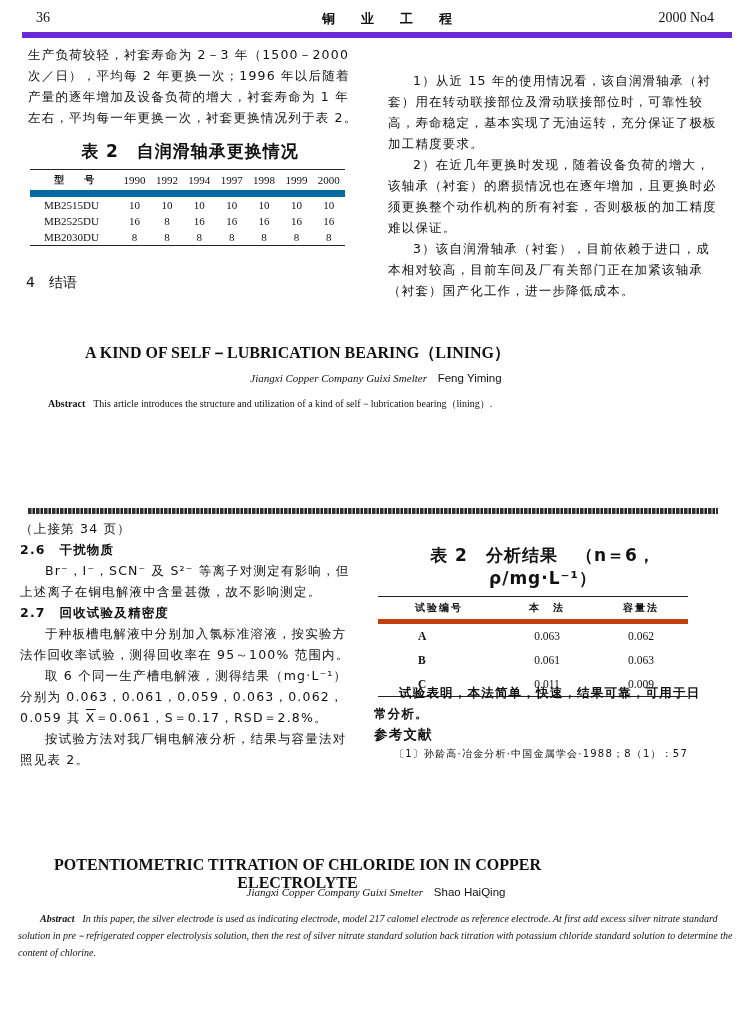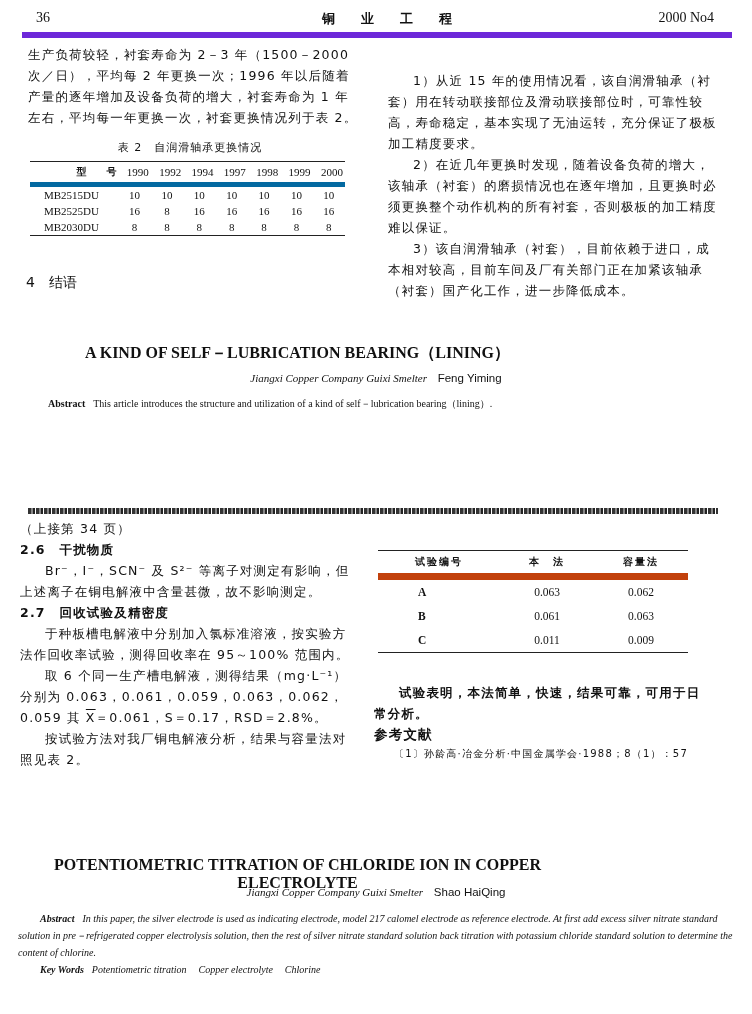--- a/index.html
+++ b/index.html
@@ -8,28 +8,28 @@
   .abs { position: absolute; }
   .running-head { left: 22px; top: 8px; width: 710px; height: 24px; border-bottom: 6px solid #6d28d9; }
   .rh-page { position: absolute; left: 14px; top: 2px; font-size: 14px; font-family: "Liberation Serif", serif; }
   .rh-journal { position: absolute; left: 300px; top: 2px; font-size: 13px; letter-spacing: 26px; font-weight: bold; }
   .rh-issue { position: absolute; right: 18px; top: 2px; font-size: 14px; font-family: "Liberation Serif", serif; }
   .cn { font-size: 12.5px; line-height: 21px; letter-spacing: 1.2px; font-family: "DejaVu Sans", sans-serif; }
   .col-left { left: 28px; width: 330px; }
   .col-right { left: 388px; width: 332px; }
   p { margin: 0; }
   .indent { text-indent: 2em; }
-  .tbl-caption { text-align: center; font-size: 11px; font-weight: normal; font-family: "DejaVu Sans", sans-serif; letter-spacing: 1px; }
+  .tbl-caption { text-align: center; font-size: 17px; font-weight: bold; font-family: "DejaVu Sans", sans-serif; letter-spacing: 1px; }
   table { border-collapse: collapse; font-family: "Liberation Serif", serif; font-size: 11px; }
   table.t1 { width: 315px; border-top: 1.5px solid #222; border-bottom: 1.5px solid #222; }
-  table.t1 th { font-weight: normal; padding: 3px 2px; border-bottom: 5px solid #0369a1; text-align: right; }
+  table.t1 th { font-weight: normal; padding: 3px 2px; border-bottom: 7px solid #0369a1; }
   table.t1 td { text-align: center; padding: 2px 2px; }
   table.t1 td.model { text-align: left; padding-left: 14px; }
   table.t2 { width: 310px; border-top: 1.5px solid #222; border-bottom: 1.5px solid #222; }
-  table.t2 th { font-weight: bold; font-size: 10px; padding: 4px 2px; border-bottom: 7px solid #c2410c; font-family: "DejaVu Sans", sans-serif; letter-spacing: 2px; }
+  table.t2 th { font-weight: bold; font-size: 10px; padding: 4px 2px; border-bottom: 5px solid #c2410c; font-family: "DejaVu Sans", sans-serif; letter-spacing: 2px; }
   table.t2 td { padding: 6px 2px; text-align: center; font-size: 11.5px; }
   table.t2 td.id { font-weight: bold; text-align: left; padding-left: 40px; }
   .section-head { font-size: 14px; font-family: "DejaVu Sans", sans-serif; }
   .en-title { left: 0; width: 595px; text-align: center; font-family: "Liberation Serif", serif; font-weight: bold; font-size: 16px; }
   .en-affil { left: 0; width: 752px; text-align: center; font-size: 11px; font-family: "Liberation Serif", serif; }
   .en-affil i { font-style: italic; }
   .en-author { font-family: "Liberation Sans", sans-serif; font-style: normal; margin-left: 8px; font-size: 11.5px; }
   .en-abs { font-family: "Liberation Serif", serif; font-size: 10px; line-height: 17px; }
   .en-abs b { font-weight: bold; margin-right: 8px; }
   .kw span { margin-right: 12px; }
@@ -125,20 +125,21 @@
   <p>（上接第 34 页）</p>
   <p class="bold">2.6　干扰物质</p>
   <p class="indent">Br⁻，I⁻，SCN⁻ 及 S²⁻ 等离子对测定有影响，但上述离子在铜电解液中含量甚微，故不影响测定。</p>
   <p class="bold">2.7　回收试验及精密度</p>
   <p class="indent">于种板槽电解液中分别加入氯标准溶液，按实验方法作回收率试验，测得回收率在 95～100% 范围内。</p>
   <p class="indent"><span>取 6 个同一生产槽电解液，测得结果（mg·L⁻¹）分别为 0.063，0.061，0.059，0.063，0.062，0.059 其 </span><span class="overline">X</span><span>＝0.061，S＝0.17，RSD＝2.8%。</span></p>
   <p class="indent">按试验方法对我厂铜电解液分析，结果与容量法对照见表 2。</p>
 </div>
 
 <div class="abs" style="left:378px; top:544px; width:330px;">
+  <div class="tbl-caption">表 2　分析结果　（n＝6，ρ/mg·L⁻¹）</div>
   <table class="t2" style="margin-top:6px;">
     <thead>
       <tr>
         <th>试验编号</th>
         <th>本　法</th>
         <th>容量法</th>
       </tr>
     </thead>
     <tbody>
       <tr>
@@ -166,14 +167,13 @@
   <p class="ref indent">〔1〕孙龄高·冶金分析·中国金属学会·1988；8（1）：57</p>
 </div>
 
 <div class="abs en-title" style="top:856px;">POTENTIOMETRIC TITRATION OF CHLORIDE ION IN COPPER ELECTROLYTE</div>
 <div class="abs en-affil" style="top:886px;">
   <i>Jiangxi Copper Company Guixi Smelter</i>
   <span class="en-author">Shao HaiQing</span>
 </div>
 <div class="abs en-abs" style="left:18px; top:910px; width:718px; text-indent:22px;font-style:italic;">
   <div><b>Abstract</b><span>In this paper, the silver electrode is used as indicating electrode, model 217 calomel electrode as reference electrode. At first add excess silver nitrate standard solution in pre－refrigerated copper electrolysis solution, then the rest of silver nitrate standard solution back titration with potassium chloride standard solution to determine the content of chlorine.</span></div>
-  <div class="kw"><b>Key Words</b><span>Potentiometric titration</span><span>Copper electrolyte</span><span>Chlorine</span></div>
 </div>
 
 </body></html>

